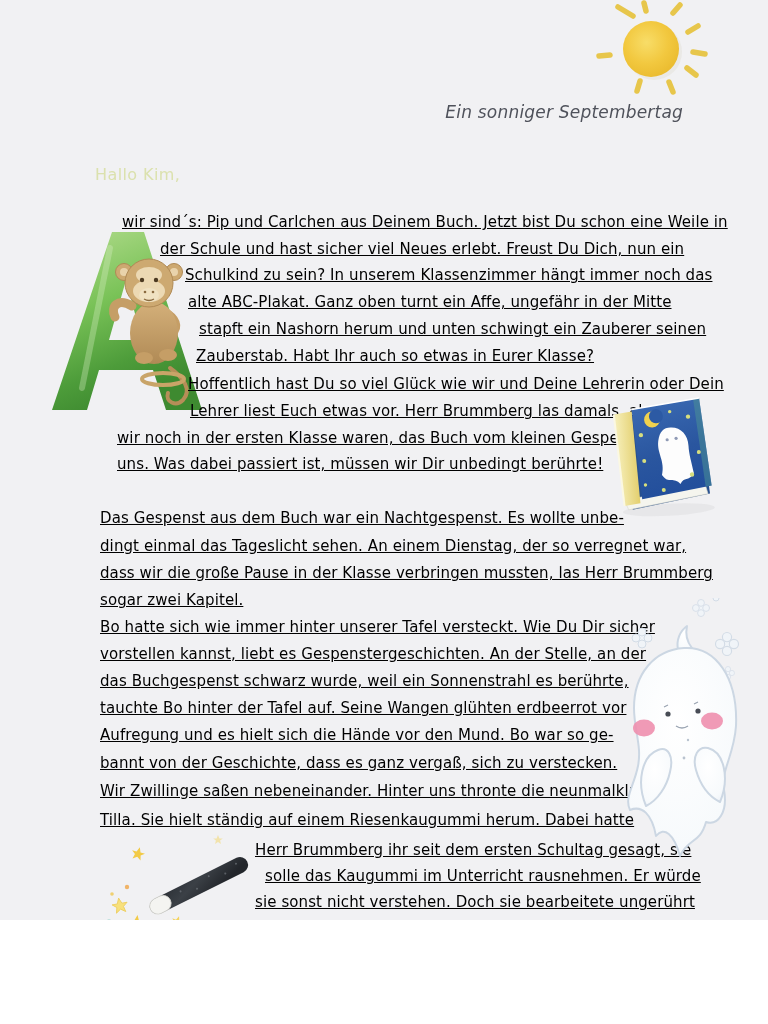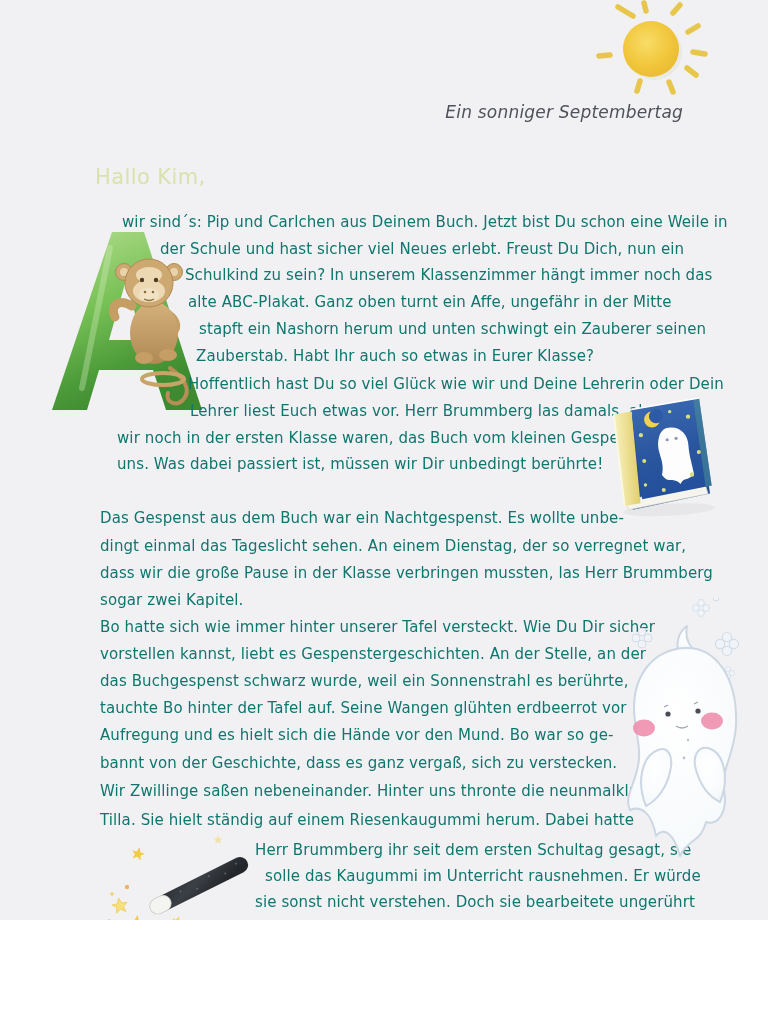--- a/index.html
+++ b/index.html
@@ -1,20 +1,20 @@
 <!DOCTYPE html>
 <html><head>
 <meta charset="utf-8">
 <style>
   html,body{margin:0;padding:0;}
   .page{position:relative;width:768px;height:920px;background:#f1f1f3;overflow:hidden;
         font-family:"DejaVu Sans",sans-serif;color:#54575f;}
-  .ln{position:absolute;font-size:15px;line-height:20px;white-space:nowrap;letter-spacing:.1px;color:#0f766e;}
+  .ln{position:absolute;font-size:15px;line-height:20px;white-space:nowrap;letter-spacing:.1px;color:#000000;text-decoration:underline;}
   .header-date{position:absolute;top:102px;right:85px;font-size:17px;font-style:italic;color:#4f525b;letter-spacing:.2px;}
-  .greeting{position:absolute;left:95px;top:165px;font-size:21px;color:#dbe1ae;letter-spacing:.4px;}
+  .greeting{position:absolute;left:95px;top:165px;font-size:16px;color:#dbe1ae;letter-spacing:.4px;}
   .illu{position:absolute;}
 </style>
 </head>
 <body>
 
 <div class="page">
 
   <div class="illu" style="left:585px;top:0;">
     <svg width="132" height="102" viewBox="0 0 132 102">
       <defs>

